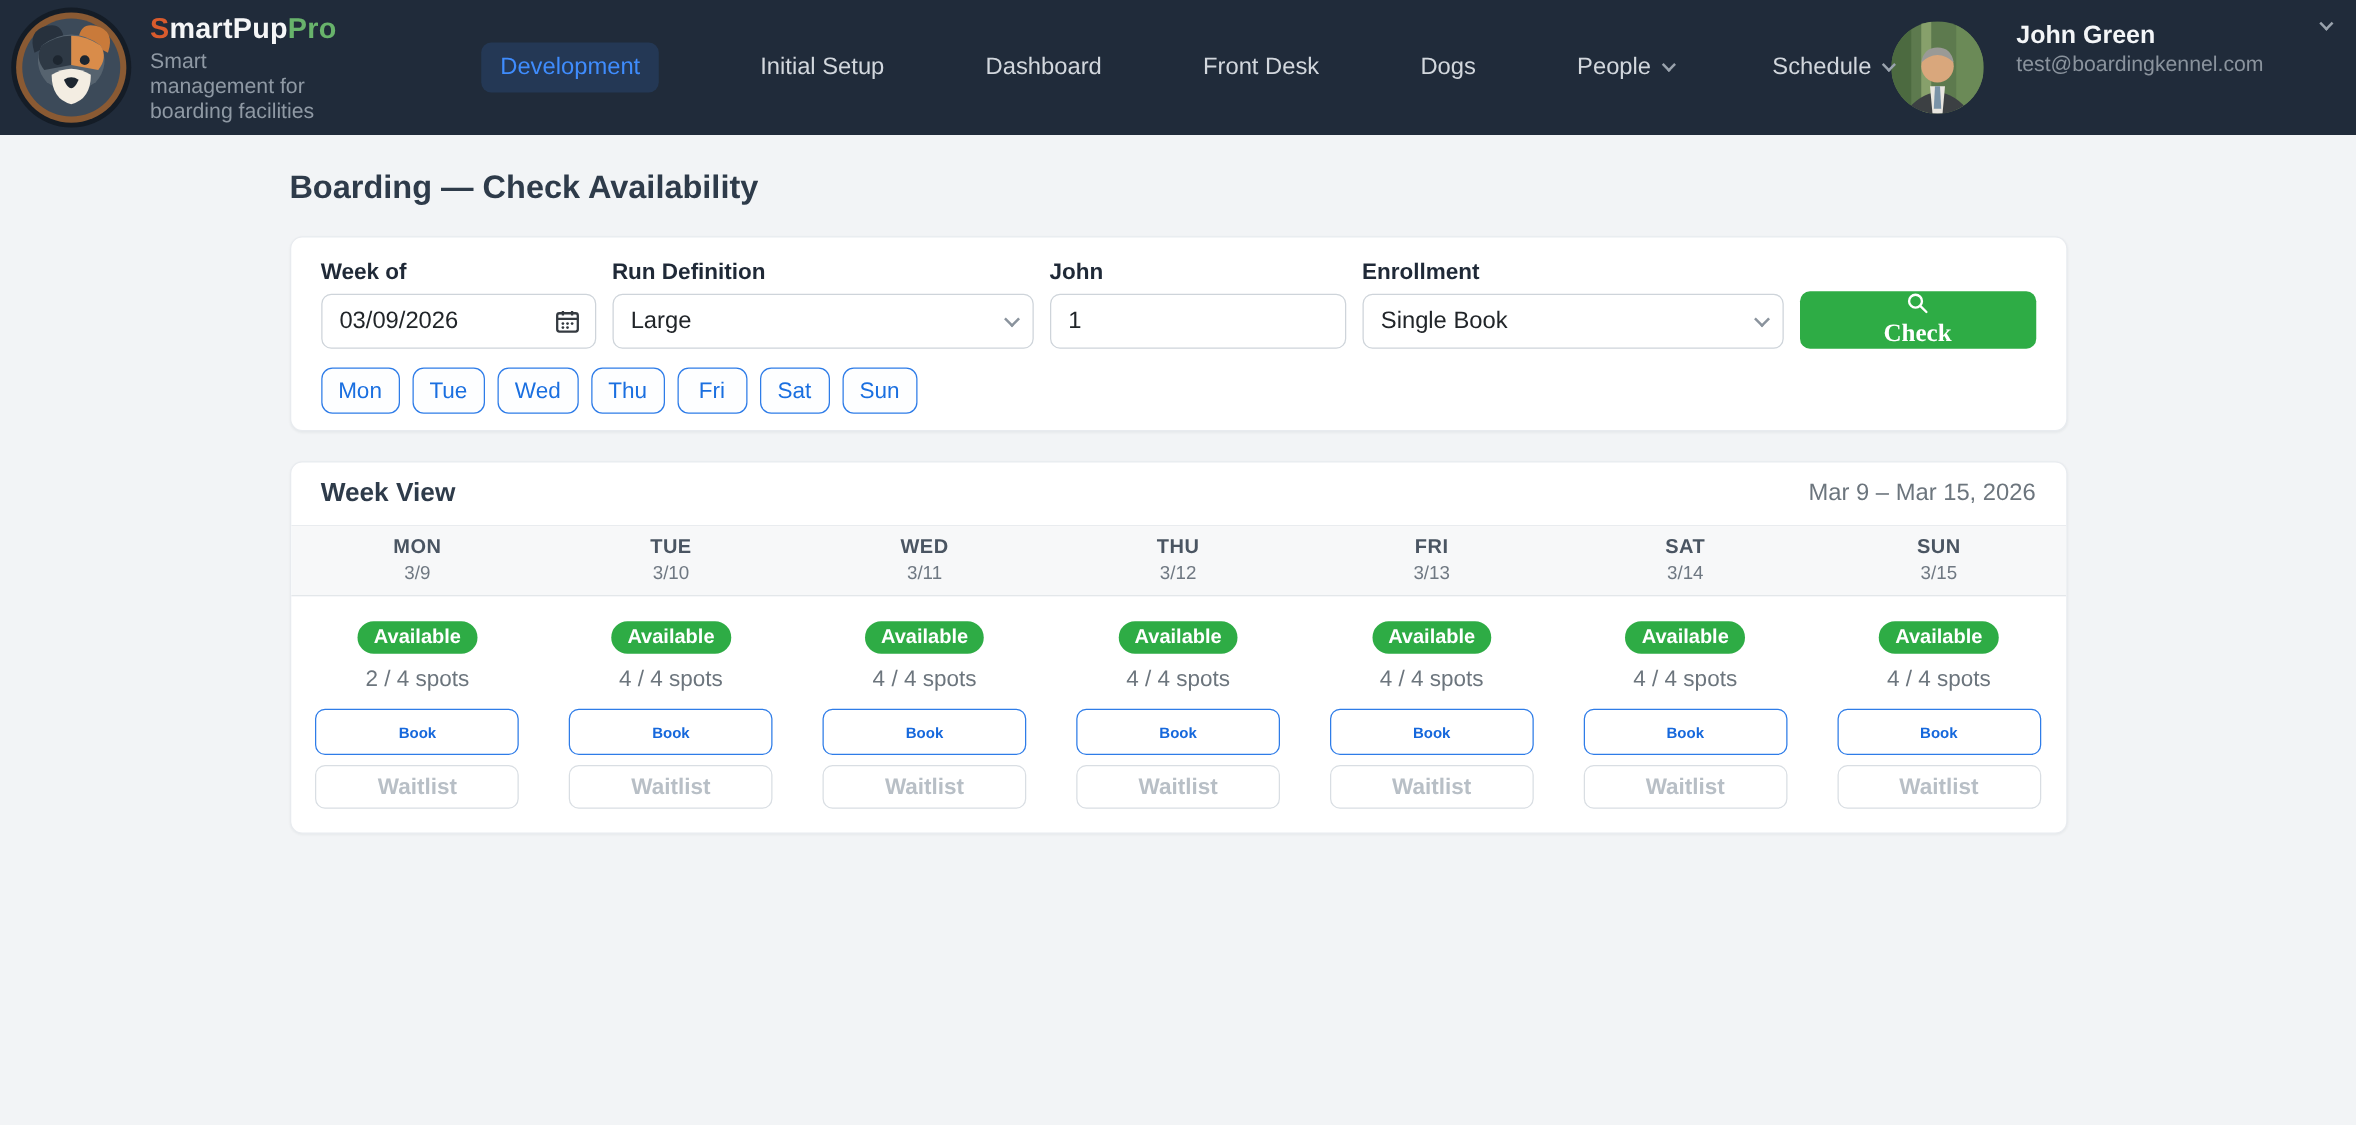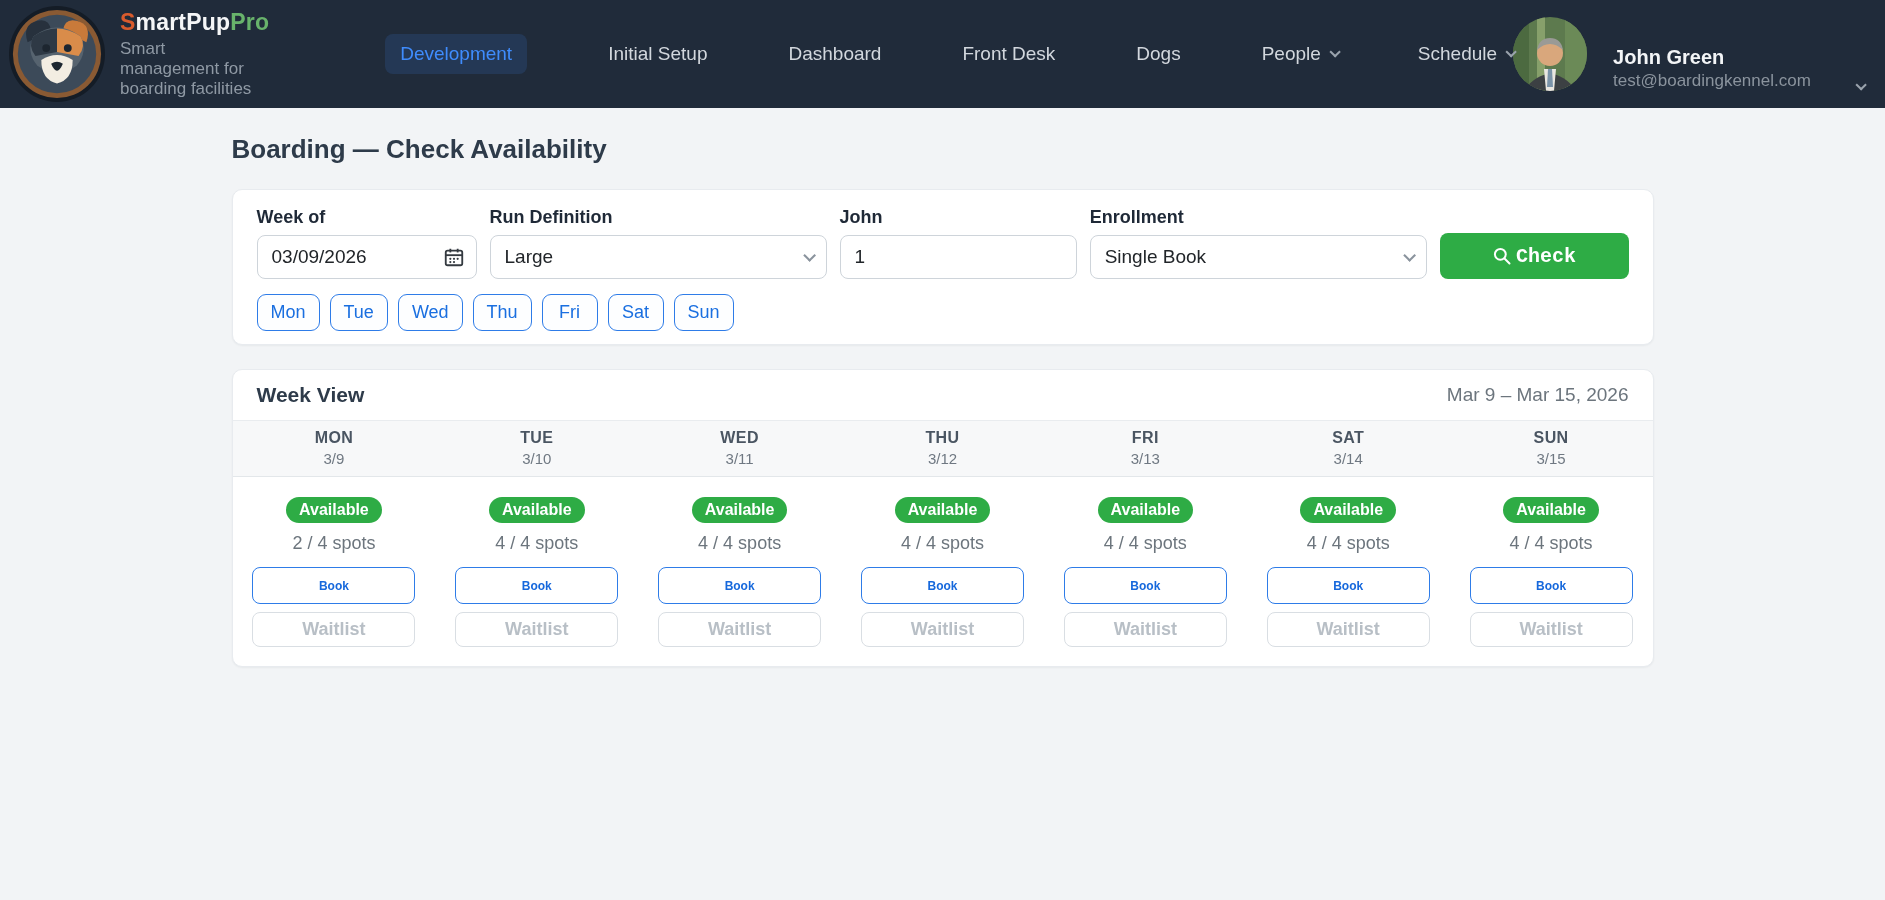--- a/index.html
+++ b/index.html
@@ -17,21 +17,21 @@
   .brand-title .seg2 { color:#f5f6f7; }
   .brand-title .seg3 { color:#68b36b; }
   .brand-tagline { font-size:17px; color:#8f99a4; margin-top:3px; }
   .nav-links { display:flex; align-items:center; gap:37px; margin-left:72px; }
   .nav-link { font-size:19px; color:#d2d7dd; text-decoration:none; cursor:pointer;
     display:flex; align-items:center; gap:8px; white-space:nowrap;margin-left:44px; }
   .nav-link.active { color:#3f8cfd; background:rgba(63,140,253,.14);
     padding:9px 15px; border-radius:8px; }
   .caret { display:inline-block; width:8px; height:8px; border:solid #9aa3ad;
     border-width:0 2px 2px 0; transform:rotate(45deg) translateY(-3px); }
-  .user-area { margin-left:auto; display:flex; align-items:flex-end; gap:26px; }
+  .user-area { margin-left:auto; display:flex; align-items:flex-start; gap:26px; }
   .avatar { width:74px; height:74px; border-radius:50%; overflow:hidden; flex:0 0 auto; }
   .user-name { font-size:20px; font-weight:bold; color:#f3f5f7; }
   .user-email { font-size:17px; color:#8a939d; margin-top:2px; }
   .user-caret { margin-left:18px; }
 
   
   .main { width:1422px; margin:0 auto; padding-top:26px; }
   .page-title { font-size:26px; font-weight:600; color:#2e3b4a; margin-bottom:24px; }
 
   .card { background:#ffffff; border:1px solid #e8ebef; border-radius:10px;
@@ -49,21 +49,21 @@
   .date-wrap { position:relative; width:220px; }
   .date-wrap input { padding-right:44px; }
   .cal-icon { position:absolute; right:12px; top:11px; width:22px; height:22px; }
   .sel { justify-content:space-between; cursor:pointer; }
   .sel-chev { width:9px; height:9px; border:solid #8a939d; border-width:0 2px 2px 0;
     transform:rotate(45deg) translateY(-3px); }
   .w-run { width:337px; } .w-pets { width:224px; } .w-enr { width:337px; }
   .check-btn { width:219px; height:46px; background:#2eac45; border:none; border-radius:8px;
     color:#fff; font-size:20px; font-weight:600; cursor:pointer;
     display:flex; align-items:center; justify-content:center; gap:4px;
-    font-family:Liberation Mono, monospace; }
+    font-family:Liberation Serif, serif;flex-direction:column; }
   .pill-row { display:flex; gap:10px; margin-top:15px; }
   .day-pill { min-width:56px; height:37px; padding:0 13px; background:#fdfeff;
     border:1.5px solid #2e7ce8; border-radius:9px; color:#1a6fe0; font-size:18px;
     cursor:pointer; display:flex; align-items:center; justify-content:center;
     font-family:"Liberation Sans","DejaVu Sans",sans-serif; }
 
   
   .week-card { margin-top:24px; overflow:hidden; }
   .wv-header { display:flex; justify-content:space-between; align-items:center;
     padding:13px 24px; border-bottom:1px solid #e9ecef; }

